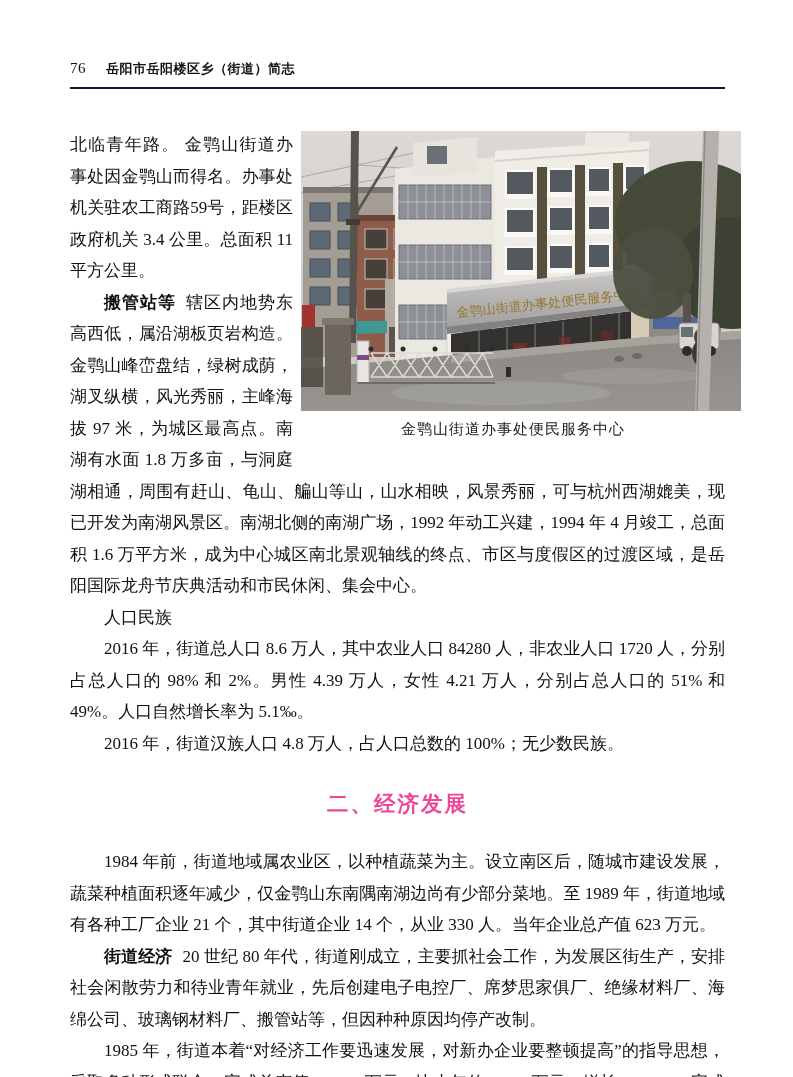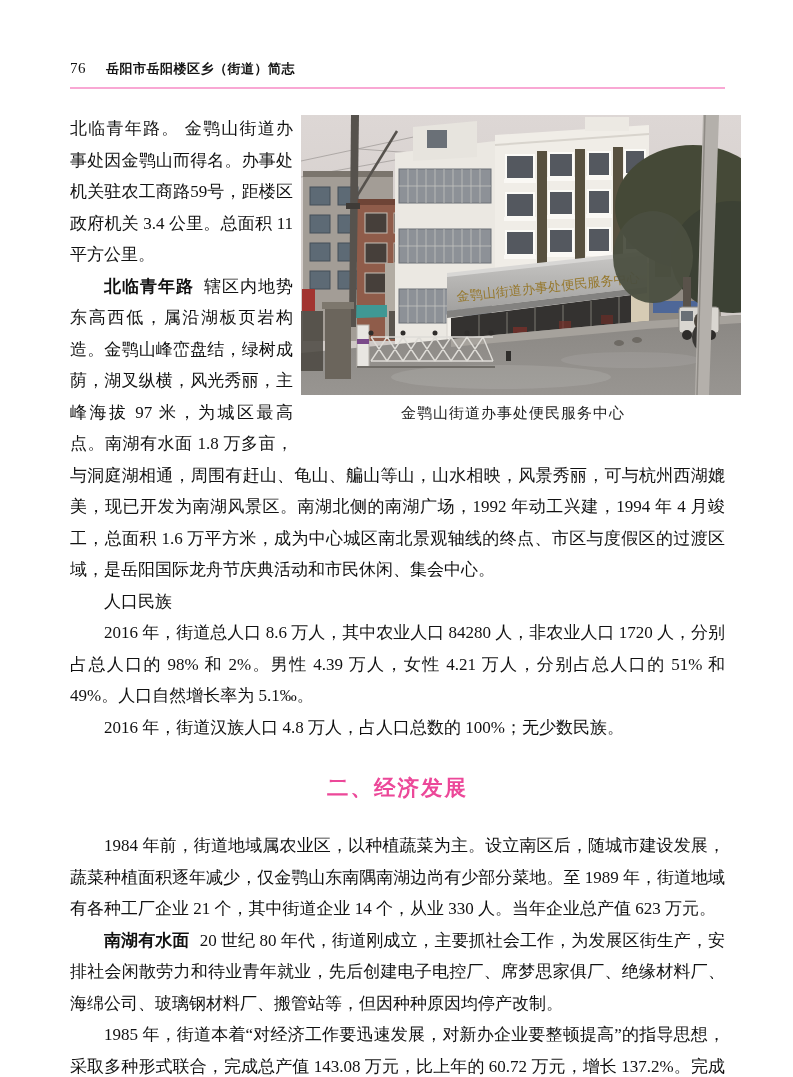--- a/index.html
+++ b/index.html
@@ -4,21 +4,21 @@
 <style>
   html,body{margin:0;padding:0;background:#888;}
   .page{
     width:793px;height:1077px;background:#ffffff;margin:0 auto;
     position:relative;overflow:hidden;
     font-family:"Liberation Serif","DejaVu Serif",serif;color:#111111;
   }
   .content{position:absolute;left:70px;top:60px;width:655px;}
   header.pagehead{
     display:flex;align-items:baseline;gap:20px;
-    padding-bottom:9px;border-bottom:2px solid #f9a8d4;margin-bottom:24px;
+    padding-bottom:9px;border-bottom:2px solid #0f172a;margin-bottom:40px;
   }
   .pagenum{font-size:15px;letter-spacing:.5px;}
   .booktitle{
     font-family:"Liberation Sans","DejaVu Sans",sans-serif;
     font-weight:700;font-size:13px;letter-spacing:.5px;
   }
   figure.photo{
     float:right;width:424px;margin:2px 0 8px 8px;padding:0;
   }
   figure.photo svg{display:block;width:440px;height:280px;background:#d6d0cd;}
@@ -250,30 +250,30 @@
               <circle cx="190" cy="218" r="2.5"></circle>
           </g>
           <line x1="56" y1="252" x2="194" y2="252" stroke="#6f6c67" stroke-width="2"></line>
         </g>
       </svg>
       <figcaption>金鹗山街道办事处便民服务中心</figcaption>
     </figure>
 
     <p class="body"><span>北临青年路。 金鹗山街道办事处因金鹗山而得名。办事处机关驻农工商路59号，距楼区政府机关 3.4 公里。总面积 11 平方公里。</span></p>
 
-    <p class="body indent"><span class="lead">北临青年路</span><span>辖区内地势东高西低，属沿湖板页岩构造。金鹗山峰峦盘结，绿树成荫，湖叉纵横，风光秀丽，主峰海拔 97 米，为城区最高点。南湖有水面 1.8 万多亩，与洞庭湖相通，周围有赶山、龟山、艑山等山，山水相映，风景秀丽，可与杭州西湖媲美，现已开发为南湖风景区。南湖北侧的南湖广场，1992 年动工兴建，1994 年 4 月竣工，总面积 1.6 万平方米，成为中心城区南北景观轴线的终点、市区与度假区的过渡区域，是岳阳国际龙舟节庆典活动和市民休闲、集会中心。</span></p>
+    <p class="body indent"><span class="lead">搬管站等</span><span>辖区内地势东高西低，属沿湖板页岩构造。金鹗山峰峦盘结，绿树成荫，湖叉纵横，风光秀丽，主峰海拔 97 米，为城区最高点。南湖有水面 1.8 万多亩，与洞庭湖相通，周围有赶山、龟山、艑山等山，山水相映，风景秀丽，可与杭州西湖媲美，现已开发为南湖风景区。南湖北侧的南湖广场，1992 年动工兴建，1994 年 4 月竣工，总面积 1.6 万平方米，成为中心城区南北景观轴线的终点、市区与度假区的过渡区域，是岳阳国际龙舟节庆典活动和市民休闲、集会中心。</span></p>
 
     <p class="subhead">人口民族</p>
 
     <p class="body indent"><span>2016 年，街道总人口 8.6 万人，其中农业人口 84280 人，非农业人口 1720 人，分别占总人口的 98% 和 2%。男性 4.39 万人，女性 4.21 万人，分别占总人口的 51% 和 49%。人口自然增长率为 5.1‰。</span></p>
 
     <p class="body indent"><span>2016 年，街道汉族人口 4.8 万人，占人口总数的 100%；无少数民族。</span></p>
 
     <h2 class="section">二、经济发展</h2>
 
     <p class="body indent"><span>1984 年前，街道地域属农业区，以种植蔬菜为主。设立南区后，随城市建设发展，蔬菜种植面积逐年减少，仅金鹗山东南隅南湖边尚有少部分菜地。至 1989 年，街道地域有各种工厂企业 21 个，其中街道企业 14 个，从业 330 人。当年企业总产值 623 万元。</span></p>
 
-    <p class="body indent"><span class="lead">南湖有水面</span><span>20 世纪 80 年代，街道刚成立，主要抓社会工作，为发展区街生产，安排社会闲散劳力和待业青年就业，先后创建电子电控厂、席梦思家俱厂、绝缘材料厂、海绵公司、玻璃钢材料厂、搬管站等，但因种种原因均停产改制。</span></p>
+    <p class="body indent"><span class="lead">街道经济</span><span>20 世纪 80 年代，街道刚成立，主要抓社会工作，为发展区街生产，安排社会闲散劳力和待业青年就业，先后创建电子电控厂、席梦思家俱厂、绝缘材料厂、海绵公司、玻璃钢材料厂、搬管站等，但因种种原因均停产改制。</span></p>
 
     <p class="body indent"><span>1985 年，街道本着“对经济工作要迅速发展，对新办企业要整顿提高”的指导思想，采取多种形式联合，完成总产值 143.08 万元，比上年的 60.72 万元，增长 137.2%。完成工</span></p>
 
   </div>
 </div>
 
 </body></html>

